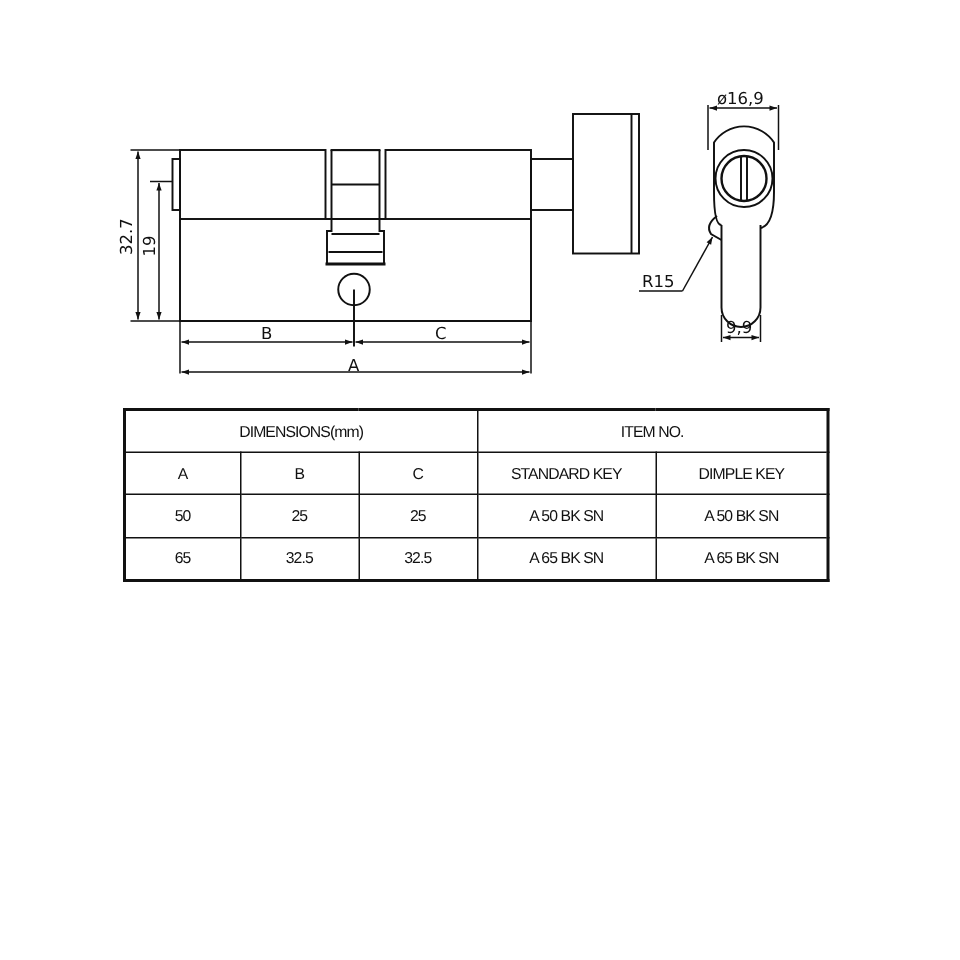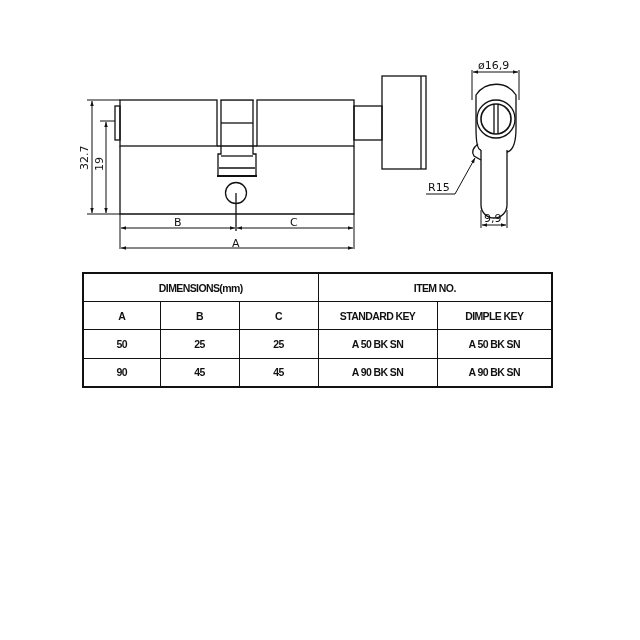--- a/index.html
+++ b/index.html
@@ -1,20 +1,20 @@
 <!DOCTYPE html>
 <html><head>
 <meta charset="utf-8">
 <style>
   html, body { margin:0; padding:0; background:#ffffff; }
   body { width:640px; height:640px; position:relative; overflow:hidden; font-family:"Liberation Sans", sans-serif; color:#111; }
   #drawing { position:absolute; left:0; top:0; width:640px; height:270px; }
   .dim-text { font-family:"DejaVu Sans", sans-serif; font-size:11px; fill:#111; }
   #spec-table { position:absolute; left:82px; top:272px; width:469px; border-collapse:collapse; table-layout:fixed; }
-  #spec-table td, #spec-table th { border:1.5px solid #111; text-align:center; vertical-align:middle; padding:0; font-family:"Liberation Sans", sans-serif; font-weight:bold; font-size:10.5px; letter-spacing:-0.6px; color:#111;margin-top:12px; }
+  #spec-table td, #spec-table th { border:1.5px solid #111; text-align:center; vertical-align:middle; padding:0; font-family:"Liberation Sans", sans-serif; font-weight:normal; font-size:10.5px; letter-spacing:-0.6px; color:#111;margin-top:12px; }
   #spec-table { border:2px solid #111; }
   .h1 th { height:27px; }
   .h2 th { height:27px; }
   .row td { height:27.5px; }
 </style>
 </head>
 <body>
 
 <svg id="drawing" viewBox="0 0 640 270" xmlns="http://www.w3.org/2000/svg">
   <defs>
@@ -132,20 +132,20 @@
     <th>DIMPLE KEY</th>
   </tr>
   <tr class="row">
     <td>50</td>
     <td>25</td>
     <td>25</td>
     <td>A 50 BK SN</td>
     <td>A 50 BK SN</td>
   </tr>
   <tr class="row">
-    <td>90</td>
-    <td>45</td>
-    <td>45</td>
-    <td>A 90 BK SN</td>
-    <td>A 90 BK SN</td>
+    <td>65</td>
+    <td>32.5</td>
+    <td>32.5</td>
+    <td>A 65 BK SN</td>
+    <td>A 65 BK SN</td>
   </tr>
 </tbody>
   </table>
 
 </body></html>

